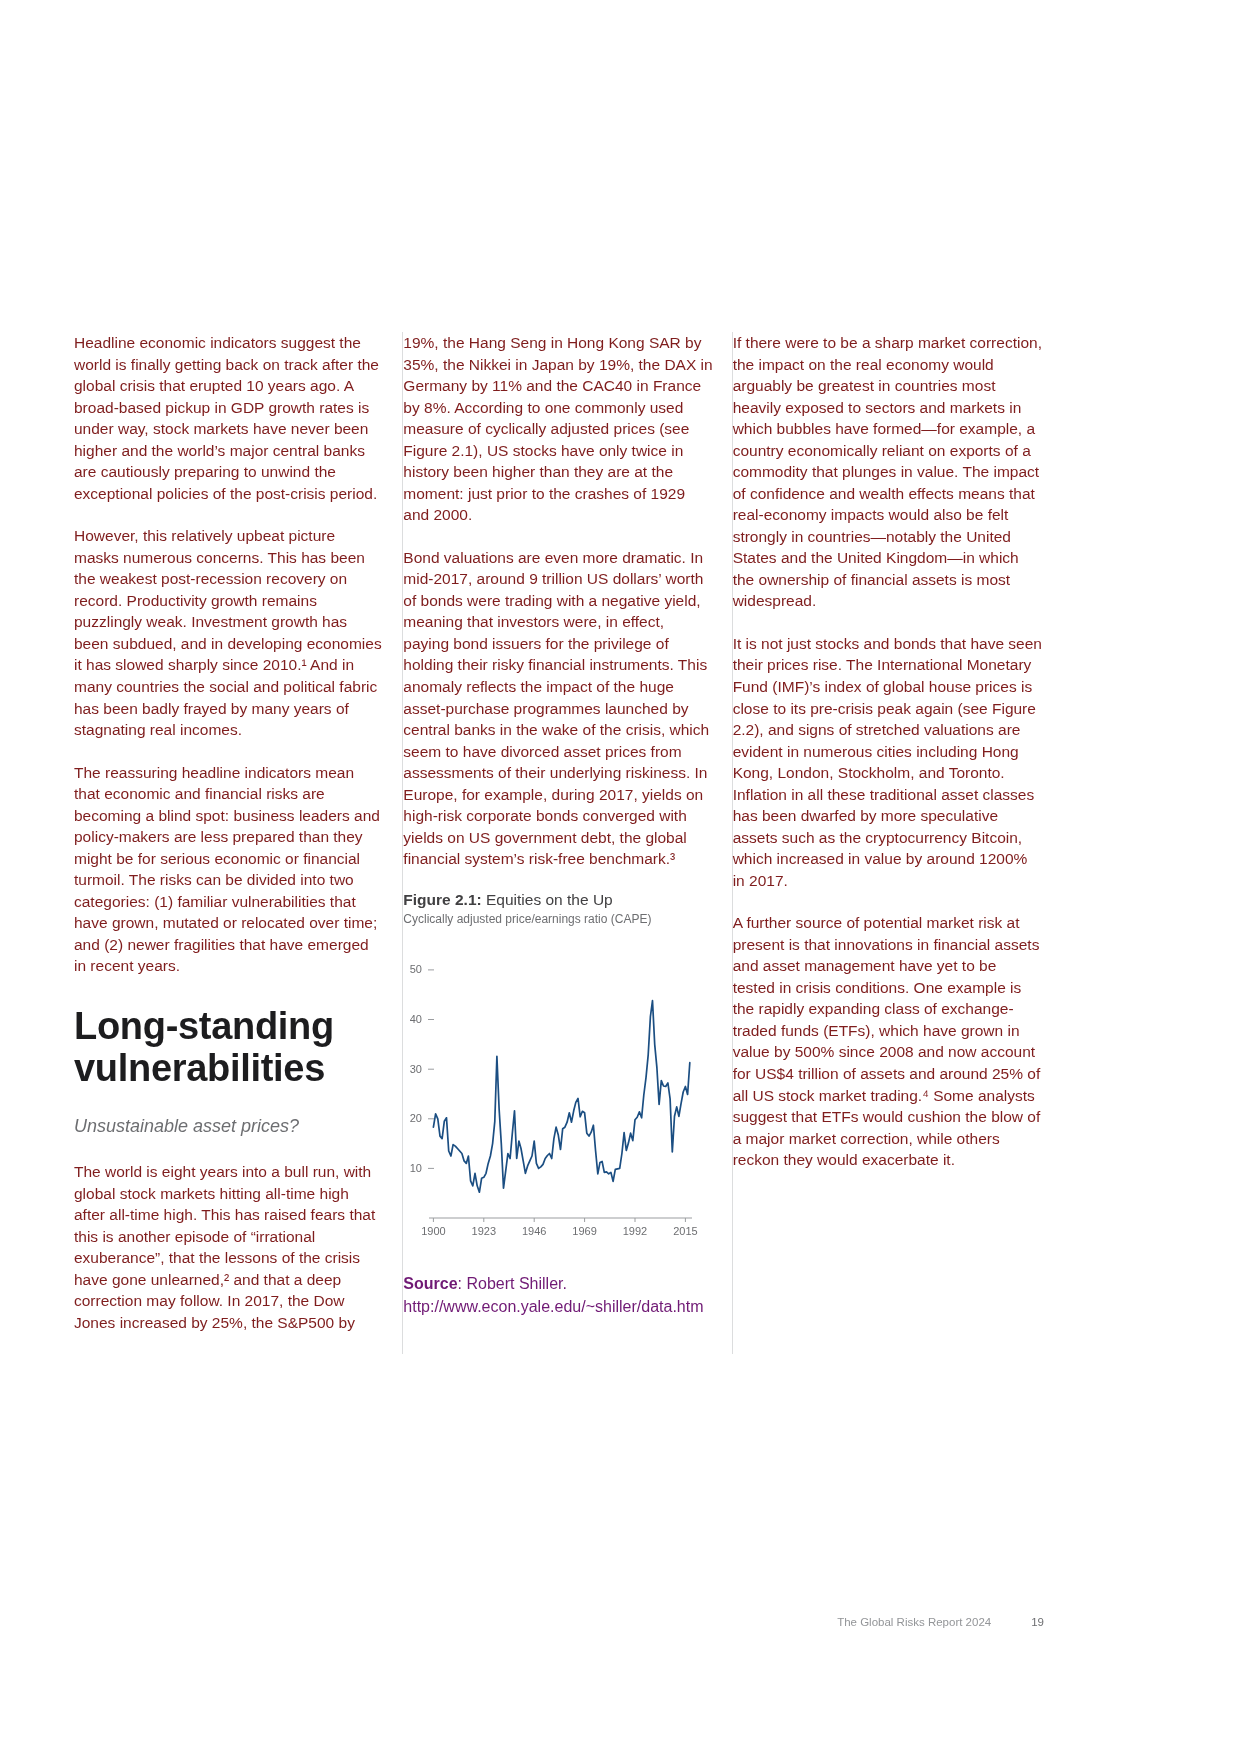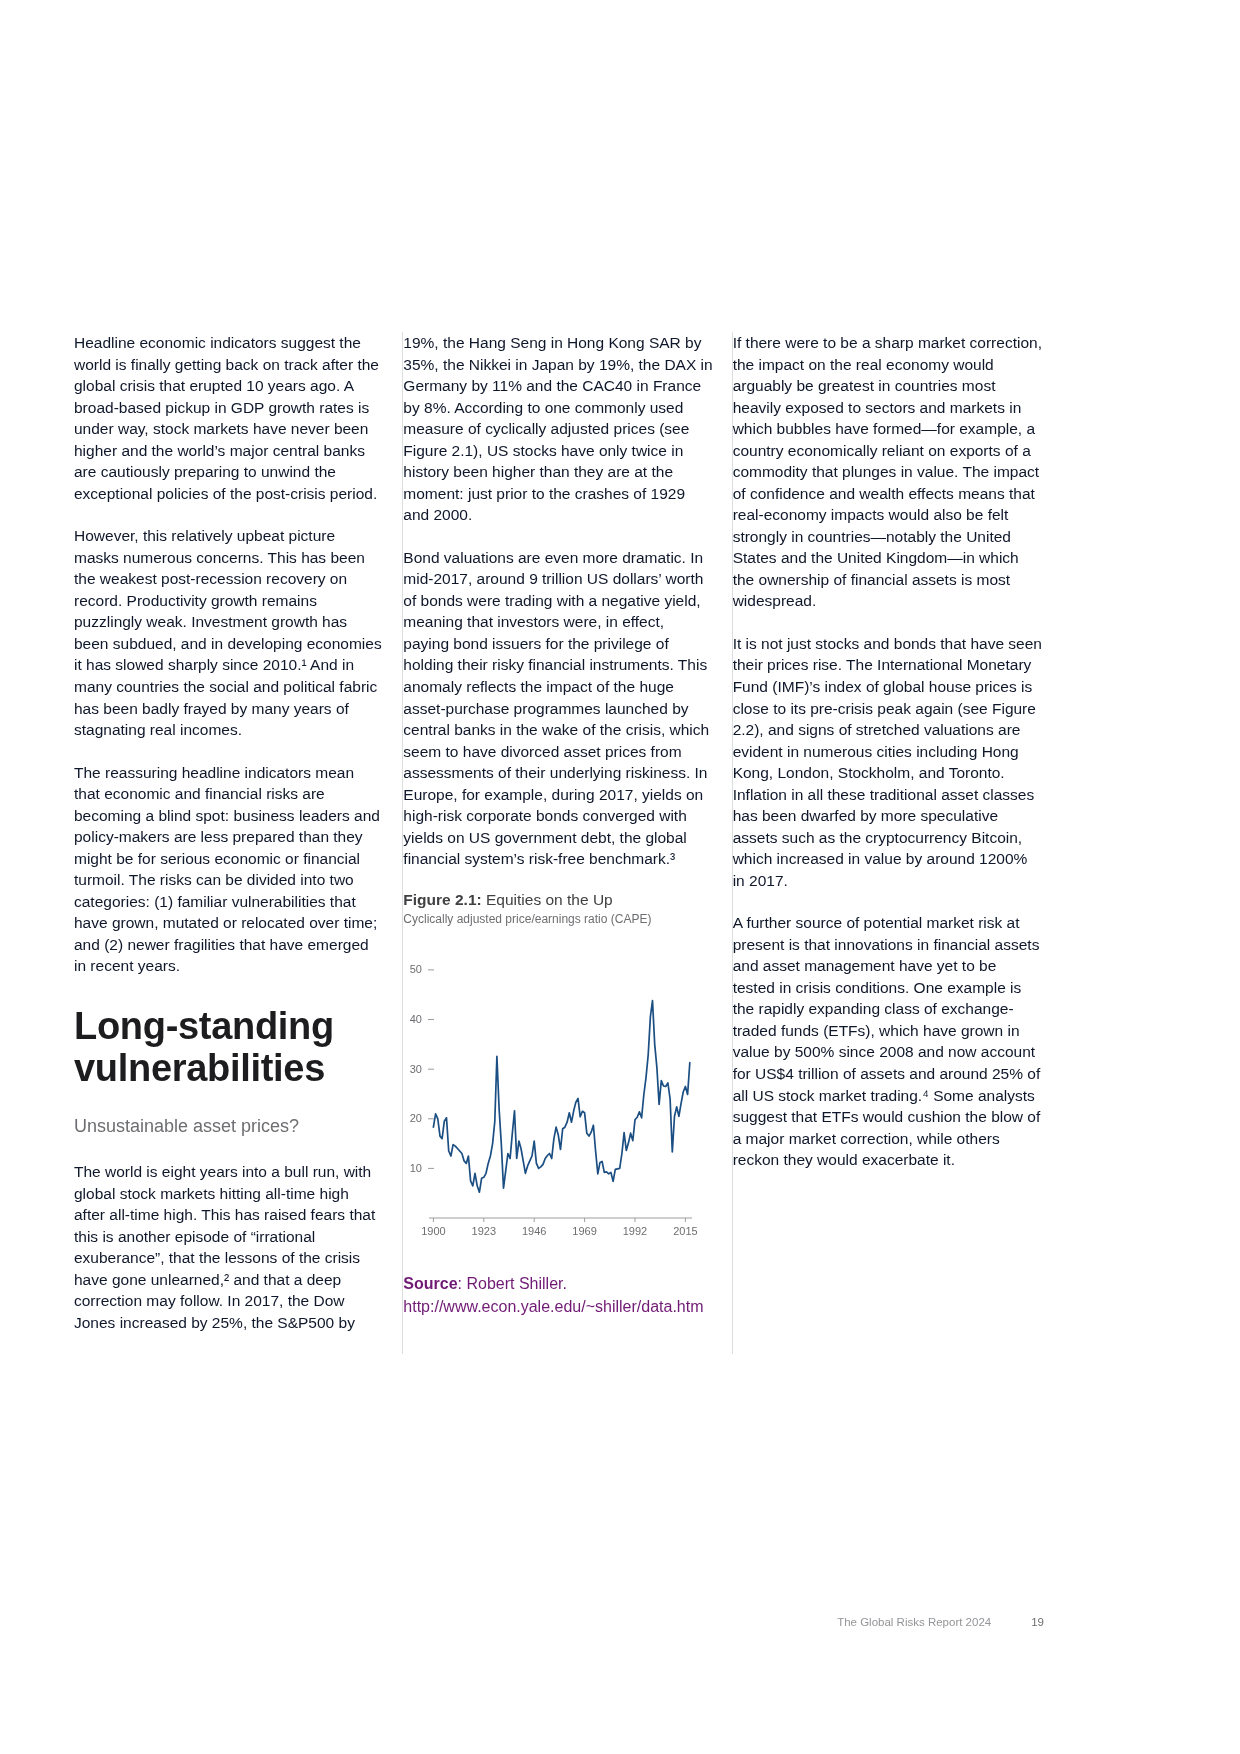--- a/index.html
+++ b/index.html
@@ -8,28 +8,28 @@
     font-family:"Liberation Sans", sans-serif; overflow:hidden;
     -webkit-font-smoothing:antialiased;
   }
   .content {
     position:absolute; left:74px; top:332px; width:968px;
     display:flex; align-items:stretch;
   }
   .col { flex:1 1 0; min-width:0; }
   .col + .col { border-left:1px solid #dcddde; margin-left:19px; }
   p.body {
-    font-size:15.5px; line-height:1.39; color:#0f172a; margin:0 0 21px 0;
+    font-size:15.5px; line-height:1.39; color:#7f1d1d; margin:0 0 21px 0;
   }
   h1.section {
     font-size:38px; line-height:1.12; color:#1d1d1f; font-weight:bold;
     margin:28px 0 26px 0; letter-spacing:-0.3px;
   }
   h2.sub {
-    font-size:18px; font-weight:normal; color:#6d6e71;
+    font-size:18px; font-style:italic; font-weight:normal; color:#6d6e71;
     margin:0 0 24px 0;
   }
   .figure-block { margin-top:16px; }
   .fig-title { font-size:15.5px; color:#414042; margin:0 0 3px 0; }
   .fig-title .b { font-weight:bold; }
   .fig-sub { font-size:12px; color:#6d6e71; margin:0 0 22px 0; }
   .fig-source { font-size:16px; color:#701a75; line-height:1.45; margin-top:24px; }
   .fig-source .b { font-weight:bold; }
   svg.chart { display:block; }
   svg.chart text.tick { font-family:"Liberation Sans",sans-serif; font-size:11px; fill:#6d6e71; }

